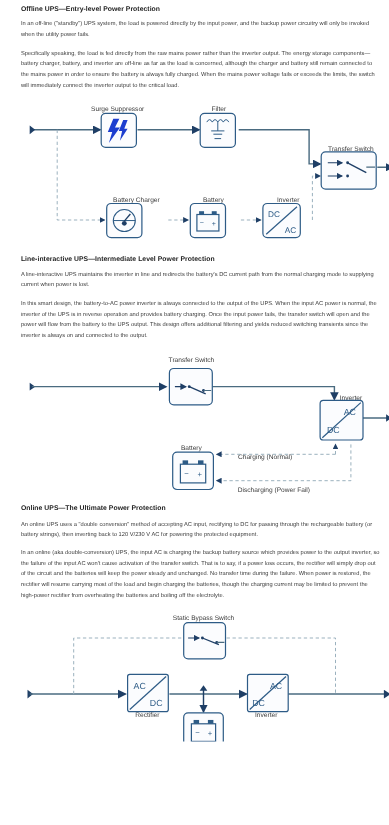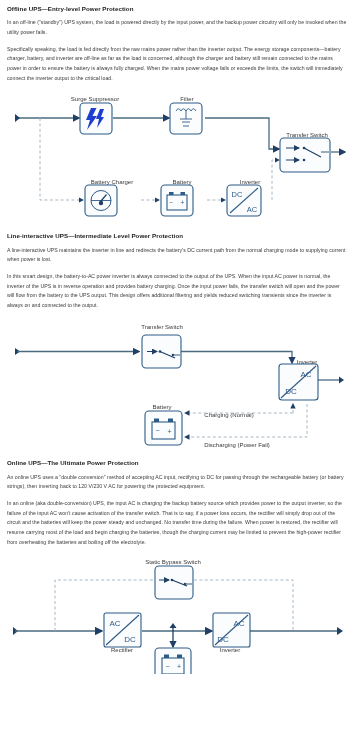--- a/index.html
+++ b/index.html
@@ -6,21 +6,21 @@
   html, body {
     margin: 0; padding: 0;
     width: 354px; height: 750px;
     background: #ffffff;
     font-family: "Liberation Sans", sans-serif;
     overflow: hidden;
   }
   .page {
     width: 354px; height: 750px;
     position: relative;
-    padding: 5px 7px 0 7px;
+    padding: 5px 7px 0 19px;
   }
   h2.section-heading {
     font-size: 6.2px;
     font-weight: bold;
     color: #222222;
     margin: 0 0 6px 0;
     letter-spacing: 0.05px;
     line-height: 1.2;
   }
   p.body-text {

